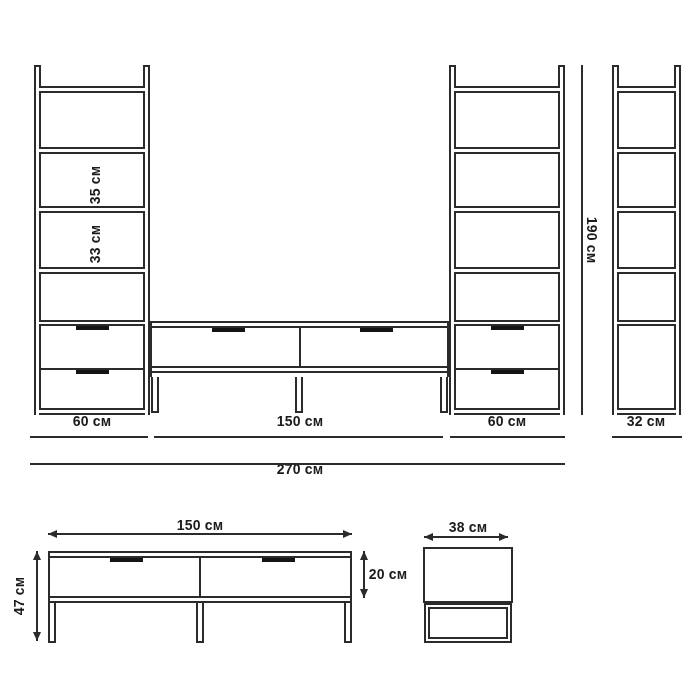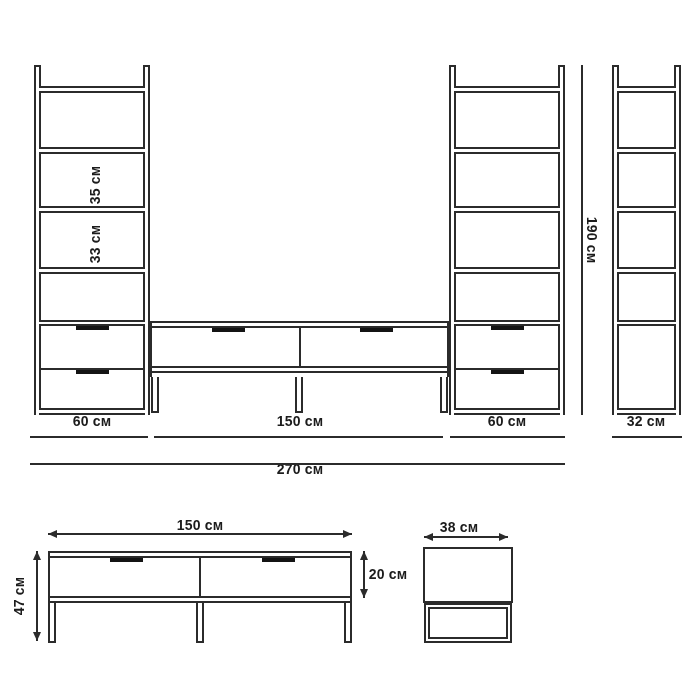--- a/index.html
+++ b/index.html
@@ -143,21 +143,21 @@
     <div class="leg" style="left:148px; top:52px; height:40px;"></div>
     <div class="leg" style="left:296px; top:52px; height:40px;"></div>
   </div>
 
   <div class="arrow-v" style="left:33px; top:551px; height:90px;"></div>
   <div class="dim-label rot-ccw" style="left:-21px; top:588px;">47 см</div>
 
   <div class="arrow-v" style="left:360px; top:551px; height:47px;"></div>
   <div class="dim-label" style="left:348px; top:566px;">20 см</div>
 
-  <div class="dim-label" style="left:419px; top:519px;">38 см</div>
+  <div class="dim-label" style="left:428px; top:519px;">38 см</div>
   <div class="arrow-h" style="left:424px; top:533px; width:84px;"></div>
 
   <div class="body-box" style="left:423px; top:547px; width:90px; height:56px;"></div>
   <div class="frame-outer" style="left:424px; top:603px; width:88px; height:40px;">
     <div class="frame-inner"></div>
   </div>
 
 </div>
 
 </body></html>

